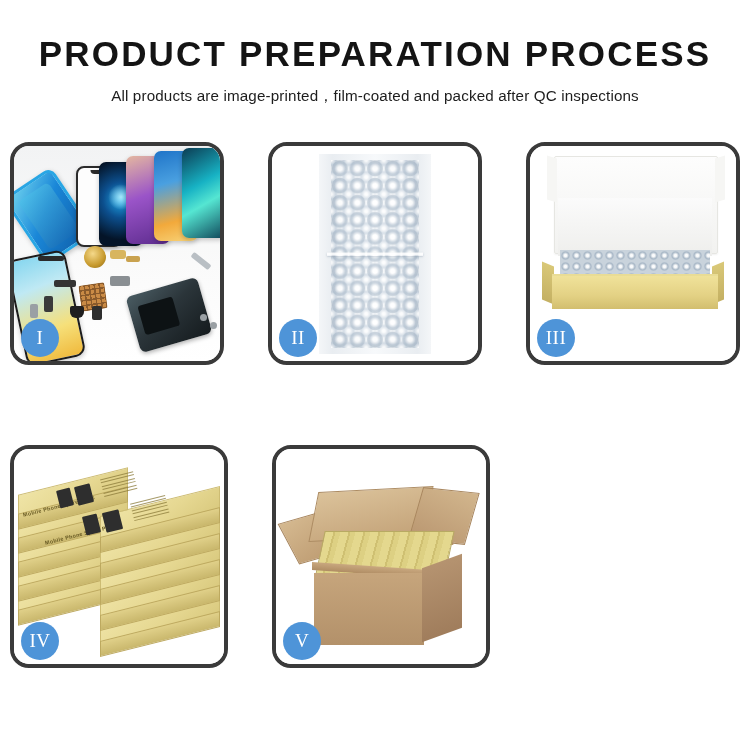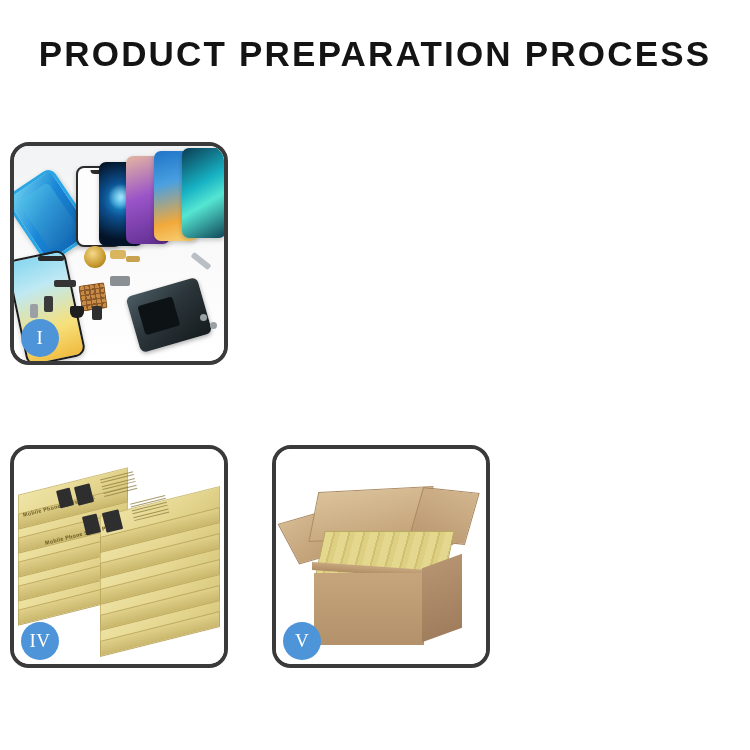--- a/index.html
+++ b/index.html
@@ -287,20 +287,21 @@
     background:radial-gradient(ellipse at 50% 50%,rgba(0,0,0,.14),rgba(0,0,0,0) 70%);
   }
 </style>
 </head>
 <body>
 
 <div class="page">
 
   <div class="header">
     <h1 class="title">PRODUCT PREPARATION PROCESS</h1>
+    <p class="subtitle">All products are image-printed，film-coated and packed after QC inspections</p>
   </div>
 
   <div class="grid">
 
     <div class="row">
 
       <div class="panel">
         <div class="stage p1">
           <div class="ph ph-a"></div>
           <div class="ph ph-b"></div>
@@ -321,21 +322,41 @@
           <div class="prt s7"></div>
           <div class="prt s8"></div>
           <div class="prt s9"></div>
           <div class="prt s10"></div>
           <div class="prt s11"></div>
           <div class="prt s12"></div>
         </div>
         <div class="badge">I</div>
       </div>
 
-
+      <div class="panel">
+        <div class="stage p2">
+          <div class="wrapsheet"></div>
+          <div class="bubbles"></div>
+          <div class="wrap-seam"></div>
+        </div>
+        <div class="badge">II</div>
+      </div>
+
+      <div class="panel">
+        <div class="stage p3">
+          <div class="m-lid"></div>
+          <div class="m-foam"></div>
+          <div class="m-inner"></div>
+          <div class="m-left"></div>
+          <div class="m-right"></div>
+          <div class="m-rim"></div>
+          <div class="m-front"></div>
+        </div>
+        <div class="badge">III</div>
+      </div>
 
     </div>
 
     <div class="row">
 
       <div class="panel">
         <div class="stage p4">
           <div class="stk">
 
             <div class="bx" style="left:4px;top:128px;width:108px;height:22px;">

